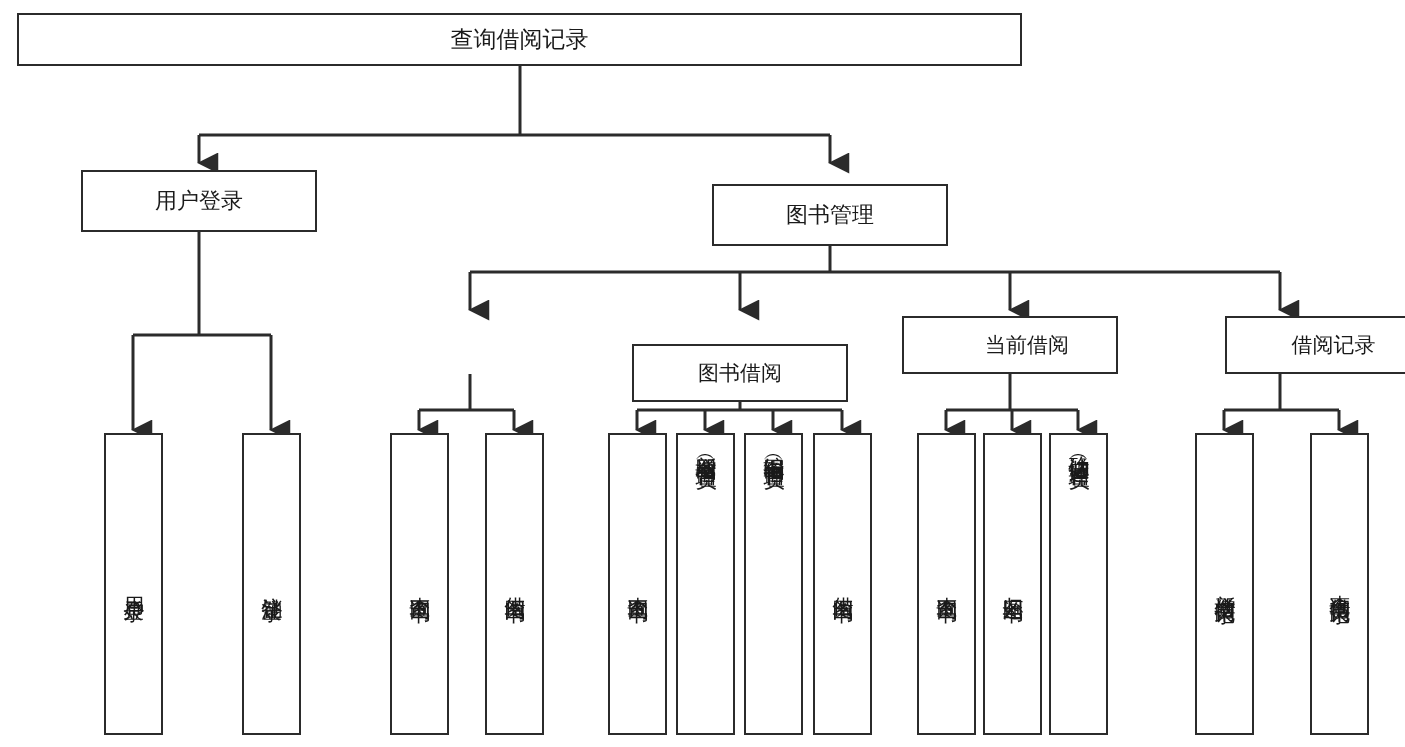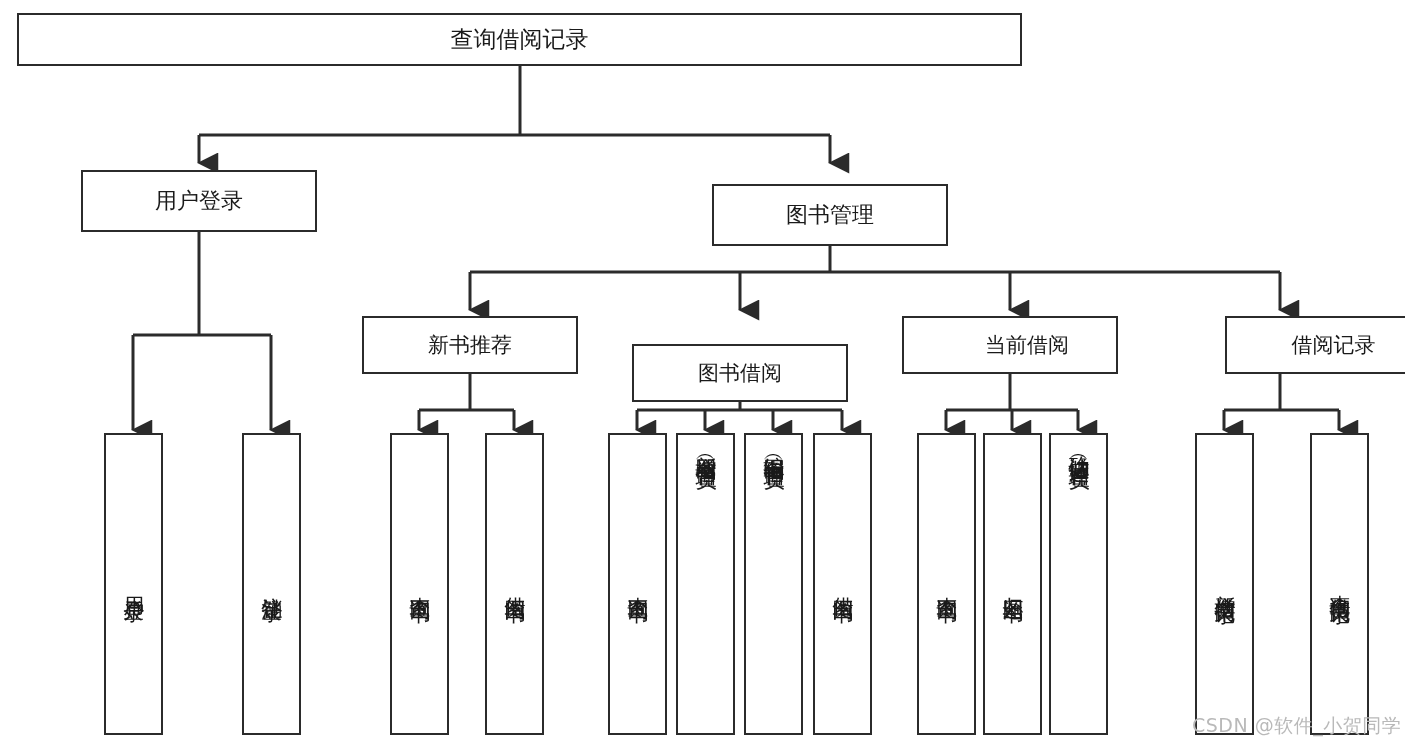--- a/index.html
+++ b/index.html
@@ -138,23 +138,20 @@
   </div>
 
   <div class="node lvl2" style="left:81px; top:170px; width:236px; height:62px;">
     <span class="label">用户登录</span>
   </div>
 
   <div class="node lvl2" style="left:712px; top:184px; width:236px; height:62px;">
     <span class="label">图书管理</span>
   </div>
 
-  <div class="node lvl3" style="left:362px; top:316px; width:216px; height:58px;">
-    <span class="label">新书推荐</span>
-  </div>
 
   <div class="node lvl3" style="left:632px; top:316px; width:216px; height:58px;margin-top:28px;">
     <span class="label">图书借阅</span>
   </div>
 
   <div class="node lvl3" style="left:902px; top:316px; width:216px; height:58px;padding-left:34px;">
     <span class="label">当前借阅</span>
   </div>
 
   <div class="node lvl3" style="left:1225px; top:316px; width:217px; height:58px;">
@@ -206,15 +203,14 @@
   </div>
 
   <div class="node leaf centered" style="left:1195px; top:433px; width:59px; height:302px;">
     <span class="label">新增借阅记录</span>
   </div>
 
   <div class="node leaf centered" style="left:1310px; top:433px; width:59px; height:302px;">
     <span class="label">查询借阅记录</span>
   </div>
 
-  <div class="watermark" style="left:1192px; top:713px;">CSDN @软件_小贺同学</div>
 
 </div>
 
 </body></html>

